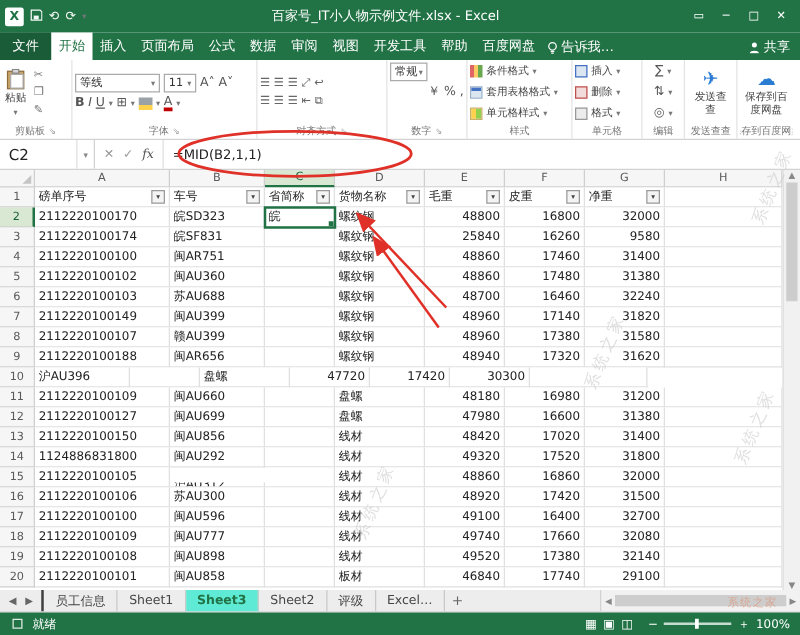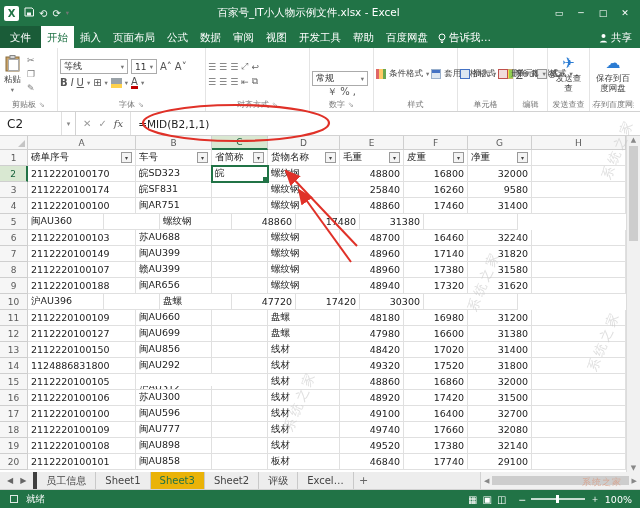--- a/index.html
+++ b/index.html
@@ -36,21 +36,21 @@
   .mini-col { display:flex; flex-direction:column; justify-content:center; gap:4px; font-size:9px; color:#777; padding:0 2px; }
   .rowline { display:flex; gap:3px; align-items:center; }
   .inputbox { border:1px solid #ababab; background:#fff; font-size:9px; color:#333; display:inline-flex; align-items:center; justify-content:space-between; padding:0 3px; height:15px; }
   .ic { font-size:10px; color:#555; line-height:12px; }
   .bld { font-weight:bold; }
   .ita { font-style:italic; }
   .und { text-decoration:underline; }
   .fontcolor { border-bottom:3px solid #c00000; line-height:9px; }
   .bucket { width:11px; height:10px; background:linear-gradient(#9aa2a8 0 62%, #ffd24d 62% 100%); display:inline-block; }
   .alic { font-size:9px; color:#666; }
-  .stackcol { display:flex; flex-direction:row; justify-content:space-around; }
+  .stackcol { display:flex; flex-direction:column; justify-content:space-around; }
   .sbtn { display:flex; align-items:center; gap:3px; font-size:8.5px; color:#444; white-space:nowrap; }
   .swatch { width:10px; height:10px; display:inline-block; flex:0 0 auto; }
   .sw-cf { background:linear-gradient(90deg,#e06666 0 33%,#ffc966 33% 66%,#6aa84f 66% 100%); }
   .sw-tbl { background:linear-gradient(#4472c4 0 32%, #dce6f1 32% 100%); border:1px solid #9ab0cc; }
   .sw-cs { background:linear-gradient(90deg,#ffd24d 0 50%, #92d050 50% 100%); border:1px solid #c8b06a; }
   .sw-ins { background:#dce6f1; border:1px solid #4472c4; }
   .sw-del { background:#f2dcdb; border:1px solid #c0504d; }
   .sw-fmt { background:#ececec; border:1px solid #999; }
   .blueic { color:#2b7cd3; font-size:15px; line-height:16px; }
 
@@ -80,22 +80,22 @@
   .active-cell { outline:2px solid #217346; outline-offset:-1px; z-index:2; }
   .active-cell::after { content:""; position:absolute; right:0; bottom:0; width:4px; height:4px; background:#217346; }
   .vscroll { width:14px; background:#f1f1f1; border-left:1px solid #dcdcdc; display:flex; flex-direction:column; align-items:center; font-size:7px; color:#888; }
   .vthumb { width:9px; height:95px; background:#cdcdcd; margin-top:2px; }
 
   
   .tabbar { height:18px; background:#ededed; border-bottom:1px solid #d2d2d2; display:flex; align-items:stretch; flex:0 0 auto; font-size:10px; }
   .tnav { display:flex; align-items:center; gap:7px; padding:0 7px; color:#666; font-size:8px; }
   #stabs { display:flex; }
   .stab { padding:0 9px; display:flex; align-items:center; color:#444; border-right:1px solid #c9c9c9; white-space:nowrap; }
-  .stab:first-child { border-left:4px solid #404040; }
-  .stab.active { background:#eab308; color:#217346; font-weight:normal; }
+  .stab:first-child { border-left:2px solid #404040; }
+  .stab.active { background:#5eead4; color:#217346; font-weight:bold; }
   .addsheet { width:20px; display:flex; align-items:center; justify-content:center; color:#666; font-size:11px; }
   .hscroll { margin-left:auto; width:160px; background:#f1f1f1; border-left:1px solid #d2d2d2; display:flex; align-items:center; color:#888; font-size:7px; padding:0 3px; gap:3px; }
   .hthumb { height:9px; flex:1; background:#cdcdcd; }
 
   
   .statusbar { height:18px; background:#217346; color:#fff; display:flex; align-items:center; gap:8px; padding-left:10px; flex:1; font-size:9.5px; }
   .macrec { width:8px; height:8px; border:1px solid #fff; opacity:.85; }
   .views { margin-left:auto; display:flex; gap:5px; font-size:10px; }
   .zoom { display:flex; align-items:center; gap:5px; padding:0 8px 0 4px; }
   .ztrack { width:54px; height:2px; background:rgba(255,255,255,.75); position:relative; }
@@ -236,21 +236,21 @@
           <span class="alic">⧉</span>
         </div>
       </div>
       <div class="g-label">
         <span>对齐方式</span>
         <span class="launcher">⇘</span>
       </div>
     </div>
 
     <div class="rgroup" style="width:64px">
-      <div class="g-body" style="flex-direction:column; justify-content:flex-end; gap:0;">
+      <div class="g-body" style="flex-direction:row; justify-content:center; gap:0;">
         <span class="inputbox" style="width:56px">
           <span>常规</span>
             <span class="caret">▾</span>
         </span>
         <div class="rowline" style="justify-content:center;">
           <span class="ic">￥</span>
           <span class="ic">%</span>
           <span class="ic">,</span>
         </div>
       </div>
@@ -479,20 +479,23 @@
             <div class="cell num" style="width: 64px;">
               <span class="ctext">17460</span>
             </div>
             <div class="cell num" style="width: 64px;">
               <span class="ctext">31400</span>
             </div>
             <div class="cell" style="width: 94px;"></div>
           </div>
           <div class="xrow">
             <div class="hdr rn">5</div>
+            <div class="cell" style="width: 108px;">
+              <span class="ctext">2112220100102</span>
+            </div>
             <div class="cell" style="width: 76px;">
               <span class="ctext">闽AU360</span>
             </div>
             <div class="cell" style="width: 56px;">
               <span class="ctext"></span>
             </div>
             <div class="cell" style="width: 72px;">
               <span class="ctext">螺纹钢</span>
             </div>
             <div class="cell num" style="width: 64px;">

